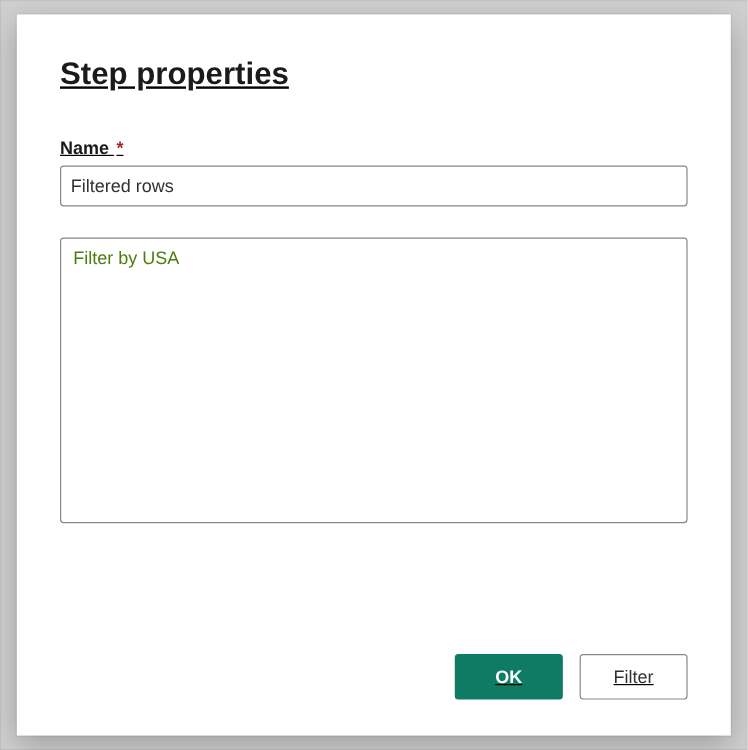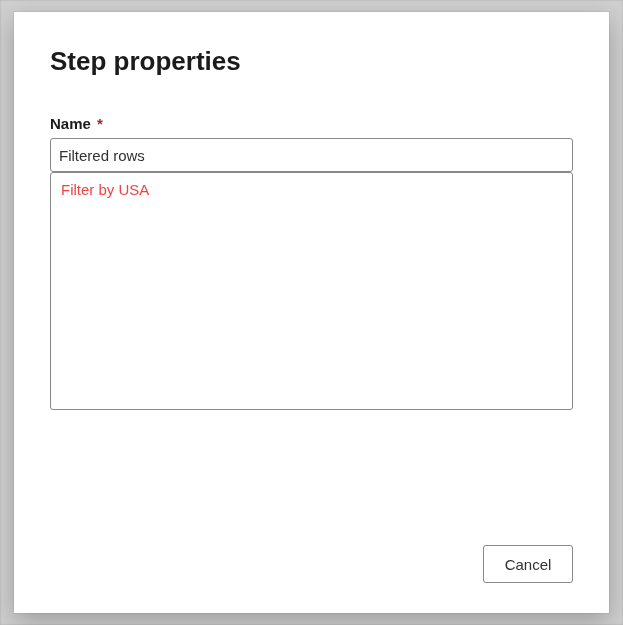--- a/index.html
+++ b/index.html
@@ -30,20 +30,21 @@
       position: absolute;
       top: 12px;
       left: 14px;
       right: 14px;
       bottom: 12px;
       background: #ffffff;
       box-shadow: 0 8px 24px rgba(0,0,0,0.25), 0 0 0 1px rgba(0,0,0,0.05);
       padding: 34px 36px 30px 36px;
       display: flex;
       flex-direction: column;
+      text-decoration: underline;
     }
     .dialog-title {
       font-size: 26px;
       font-weight: 600;
       color: #1b1b1b;
       margin-bottom: 38px;
     }
     .field-label {
       font-size: 15px;
       font-weight: 600;
@@ -68,26 +69,27 @@
       outline: none;
     }
     .textarea-input {
       width: 100%;
       height: 238px;
       border: 1px solid #8a8886;
       border-radius: 3px;
       padding: 8px 10px;
       font-size: 15px;
       font-family: inherit;
-      color: #ef4444;
+      color: #4d7c0f;
       background: #fff;
       outline: none;
       resize: none;
     }
     .field-group {
+      margin-bottom: 26px;
     }
     .button-row {
       margin-top: auto;
       display: flex;
       justify-content: flex-end;
       gap: 14px;
     }
     .btn {
       height: 38px;
       min-width: 90px;
@@ -125,15 +127,16 @@
       <span class="required-asterisk">*</span>
     </label>
     <input type="text" class="text-input" value="Filtered rows" style="">
   </div>
 
   <div class="field-group">
     <textarea class="textarea-input" style="">Filter by USA</textarea>
   </div>
 
   <div class="button-row">
-    <button class="btn btn-secondary">Cancel</button>
+    <button class="btn btn-primary">OK</button>
+    <button class="btn btn-secondary">Filter</button>
   </div>
 </div>
 
 </body></html>

